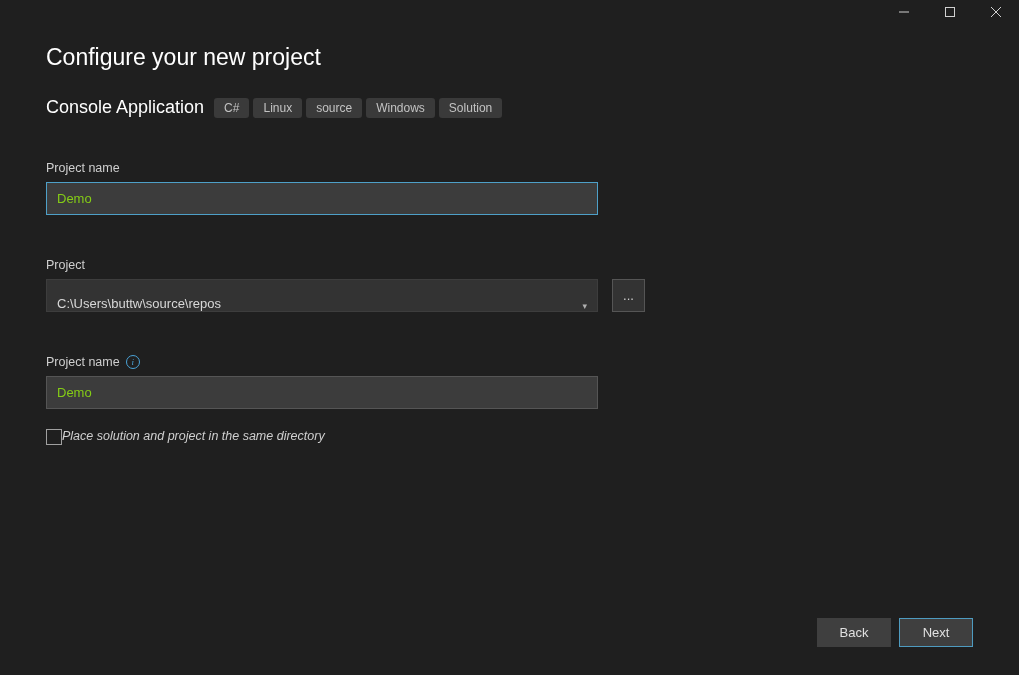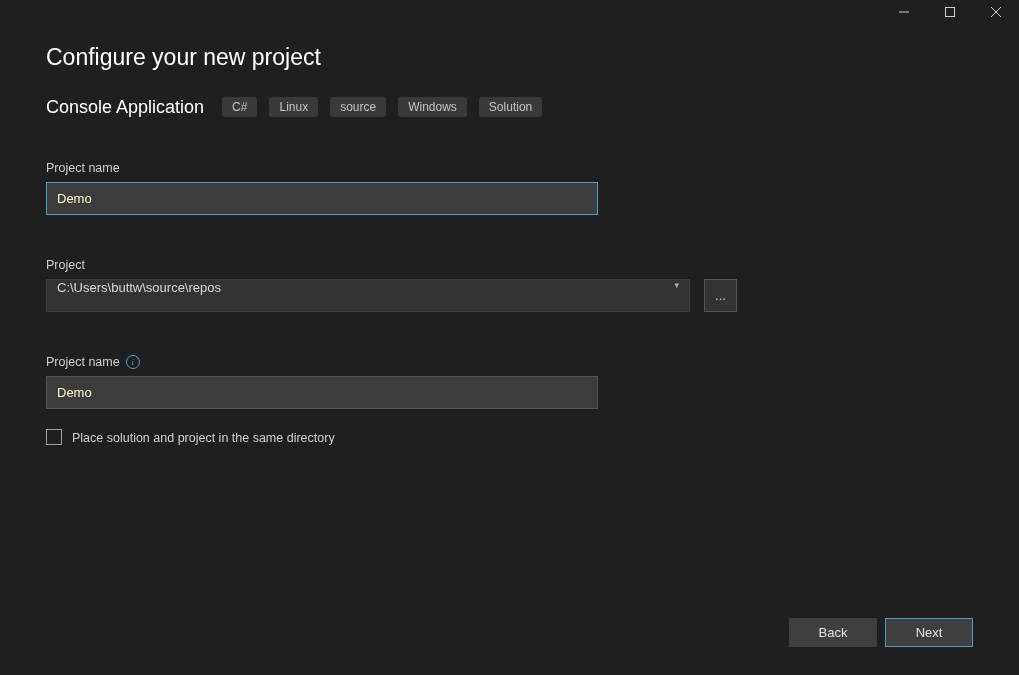--- a/index.html
+++ b/index.html
@@ -39,22 +39,22 @@
       padding: 20px 46px;
     }
     .page-title {
       font-size: 23px;
       font-weight: 400;
       color: #ffffff;
       margin-bottom: 26px;
     }
     .template-row {
       display: flex;
-      align-items: flex-start;
-      gap: 12px;
+      align-items: center;
+      gap: 4px;
       margin-bottom: 26px;
     }
     .template-name {
       font-size: 18px;
       font-weight: 400;
       color: #ffffff;
       margin-right: 6px;
     }
     .tag {
       background: #3a3a3a;
@@ -83,88 +83,89 @@
       color: #4aa3d8;
       font-size: 9px;
       font-style: italic;
       font-family: serif;
     }
     .text-input {
       width: 552px;
       height: 33px;
       background: #3c3c3c;
       border: 1px solid #555555;
-      color: #fef9c3;
+      color: #84cc16;
       padding: 12px 10px;
       font-size: 13px;
       outline: none;
     }
     .text-input.active {
       border: 1px solid #4ea0c8;
     }
     .field-group {
       margin-bottom: 20px;
     }
     .location-row {
       display: flex;
       gap: 14px;
       align-items: center;
     }
     .combo {
-      width: 644px;
+      width: 552px;
       height: 33px;
       background: #333333;
       border: 1px solid #3d3d3d;
       color: #d8d8d8;
       padding: 0 10px;
       font-size: 13px;
       display: flex;
-      align-items: flex-start;
+      align-items: flex-end;
       justify-content: space-between;
     }
     .combo-chevron {
       color: #b0b0b0;
       font-size: 9px;
     }
     .browse-button {
       width: 33px;
       height: 33px;
       background: #333333;
       border: 1px solid #555555;
       display: flex;
       align-items: center;
       justify-content: center;
       color: #cfcfcf;
       font-size: 13px;
     }
     .checkbox-row {
       display: flex;
-      align-items: flex-end;
-      gap: 10px;
+      align-items: flex-start;
+      gap: 0;
       margin-top: 2px;
+      font-style: italic;
     }
     .checkbox {
       width: 16px;
       height: 16px;
       background: transparent;
       border: 1px solid #a0a0a0;
     }
     .checkbox-label {
       font-size: 12.5px;
       color: #cfcfcf;
     }
     .footer {
       position: absolute;
       bottom: 28px;
       right: 46px;
       display: flex;
       gap: 8px;
     }
     .btn {
-      width: 88px;
+      width: 74px;
       height: 29px;
       font-size: 13px;
       display: flex;
       align-items: center;
       justify-content: center;
       cursor: pointer;
     }
     .btn-back {
       background: #3f3f3f;
       border: 1px solid #3f3f3f;

